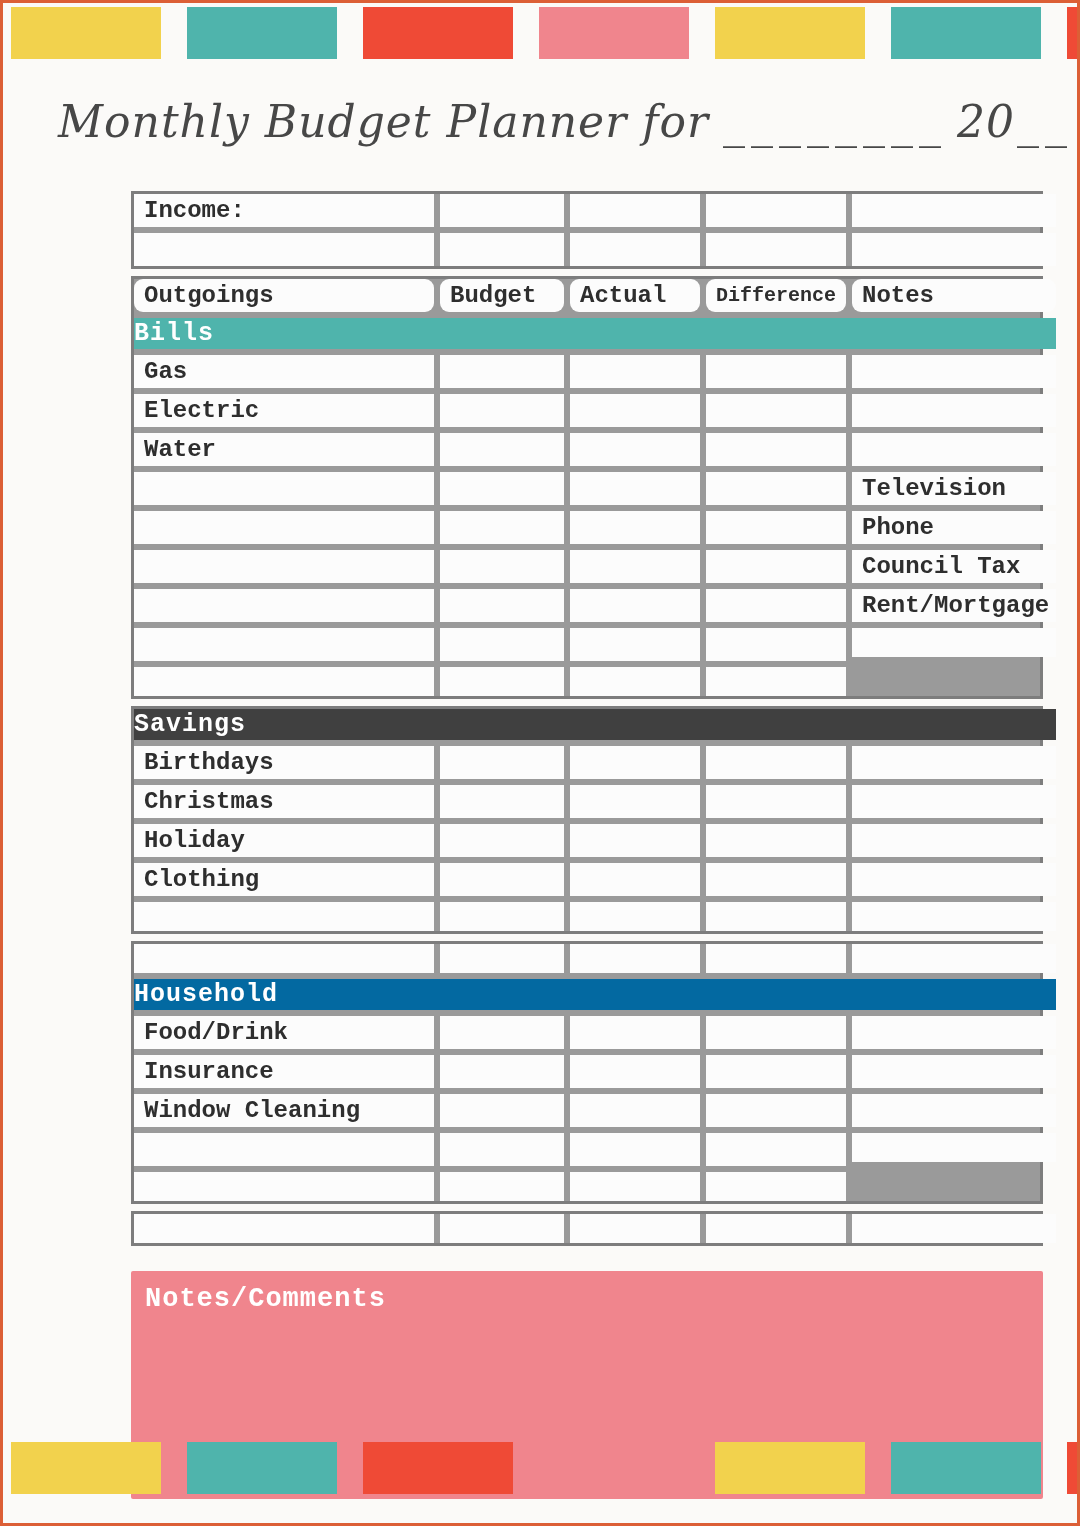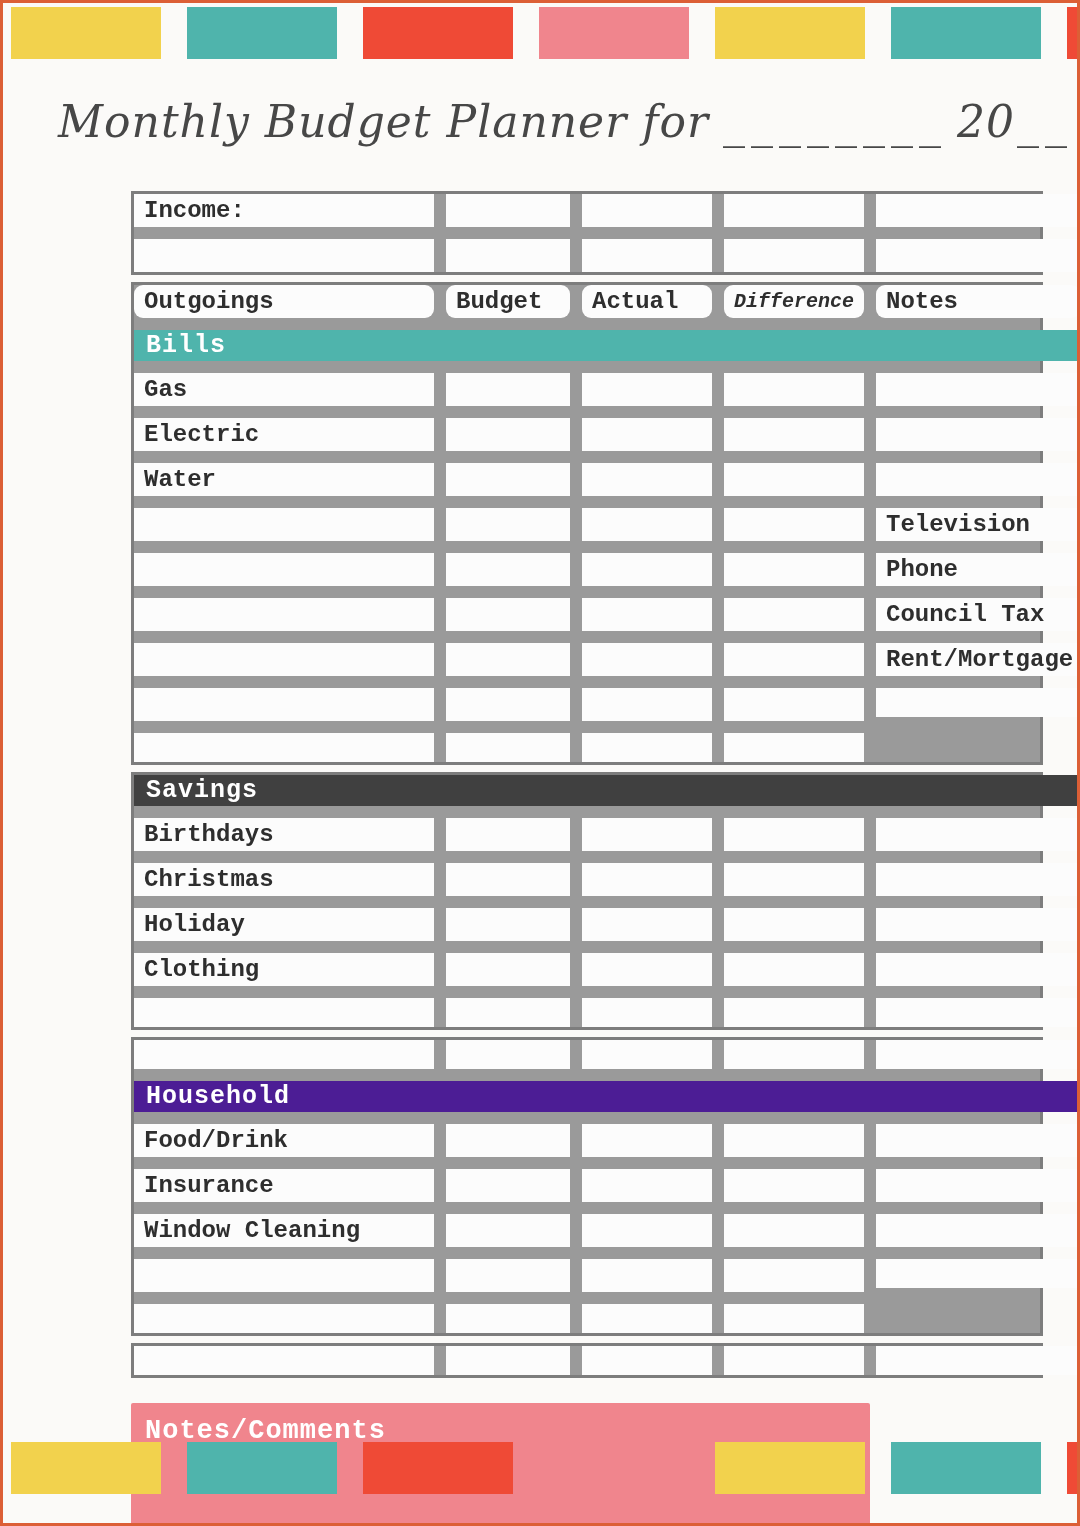--- a/index.html
+++ b/index.html
@@ -32,53 +32,53 @@
     white-space:nowrap;
   }
   .title .blank { letter-spacing:6px; margin-left:14px; margin-right:10px; }
   .title .blank2 { letter-spacing:6px; margin-left:2px; }
 
   
   .sheet { width:912px; margin:34px 0 0 128px; }
   .tbl {
     display:grid;
     grid-template-columns:300px 124px 130px 140px 204px;
-    gap:12px;
+    gap:6px;
     background:#9A9A9A;
     border:3px solid #7D7D7D;
     margin-bottom:7px;
   }
   .cell {
     background:#FCFCFC;
     height:33px;
     display:flex; align-items:center;
     padding-left:10px;
     font-size:24px;
     font-weight:700;
     color:#2E2E2E;
     overflow:hidden;
     white-space:nowrap;
   }
   .cell.short { height:29px; }
   .cell.hdr { font-size:24px;border-radius:9px; }
-  .cell.hdr.small { font-size:20px;font-style:italic; }
+  .cell.hdr.small { font-size:20px; }
   .band {
     grid-column:1 / -1;
     height:31px;
     display:flex; align-items:center;
-    padding-left:12px;
+    padding-left:0;
     color:#FFFFFF;
     font-size:25px;
     font-weight:700;
     letter-spacing:1px;
   }
 
   
   .notes {
-    width:739px; height:228px;
+    width:912px; height:228px;
     margin:25px 0 0 128px;
     padding:13px 0 0 14px;
     color:#FFFFFF;
     font-size:27px;
     font-weight:700;
     border-radius:2px;
     letter-spacing:1px;
   }
 </style>
 </head>
@@ -210,21 +210,21 @@
       <div class="cell short"></div>
     </div>
 
     <div class="tbl">
       <div class="cell short"></div>
       <div class="cell short"></div>
       <div class="cell short"></div>
       <div class="cell short"></div>
       <div class="cell short"></div>
 
-      <div class="band" style="background-color: #4c1d95;">Household</div>
+      <div class="band" style="background-color: #0369a1;">Household</div>
 
       <div class="cell">Food/Drink</div>
       <div class="cell"></div>
       <div class="cell"></div>
       <div class="cell"></div>
       <div class="cell"></div>
 
       <div class="cell">Insurance</div>
       <div class="cell"></div>
       <div class="cell"></div>

